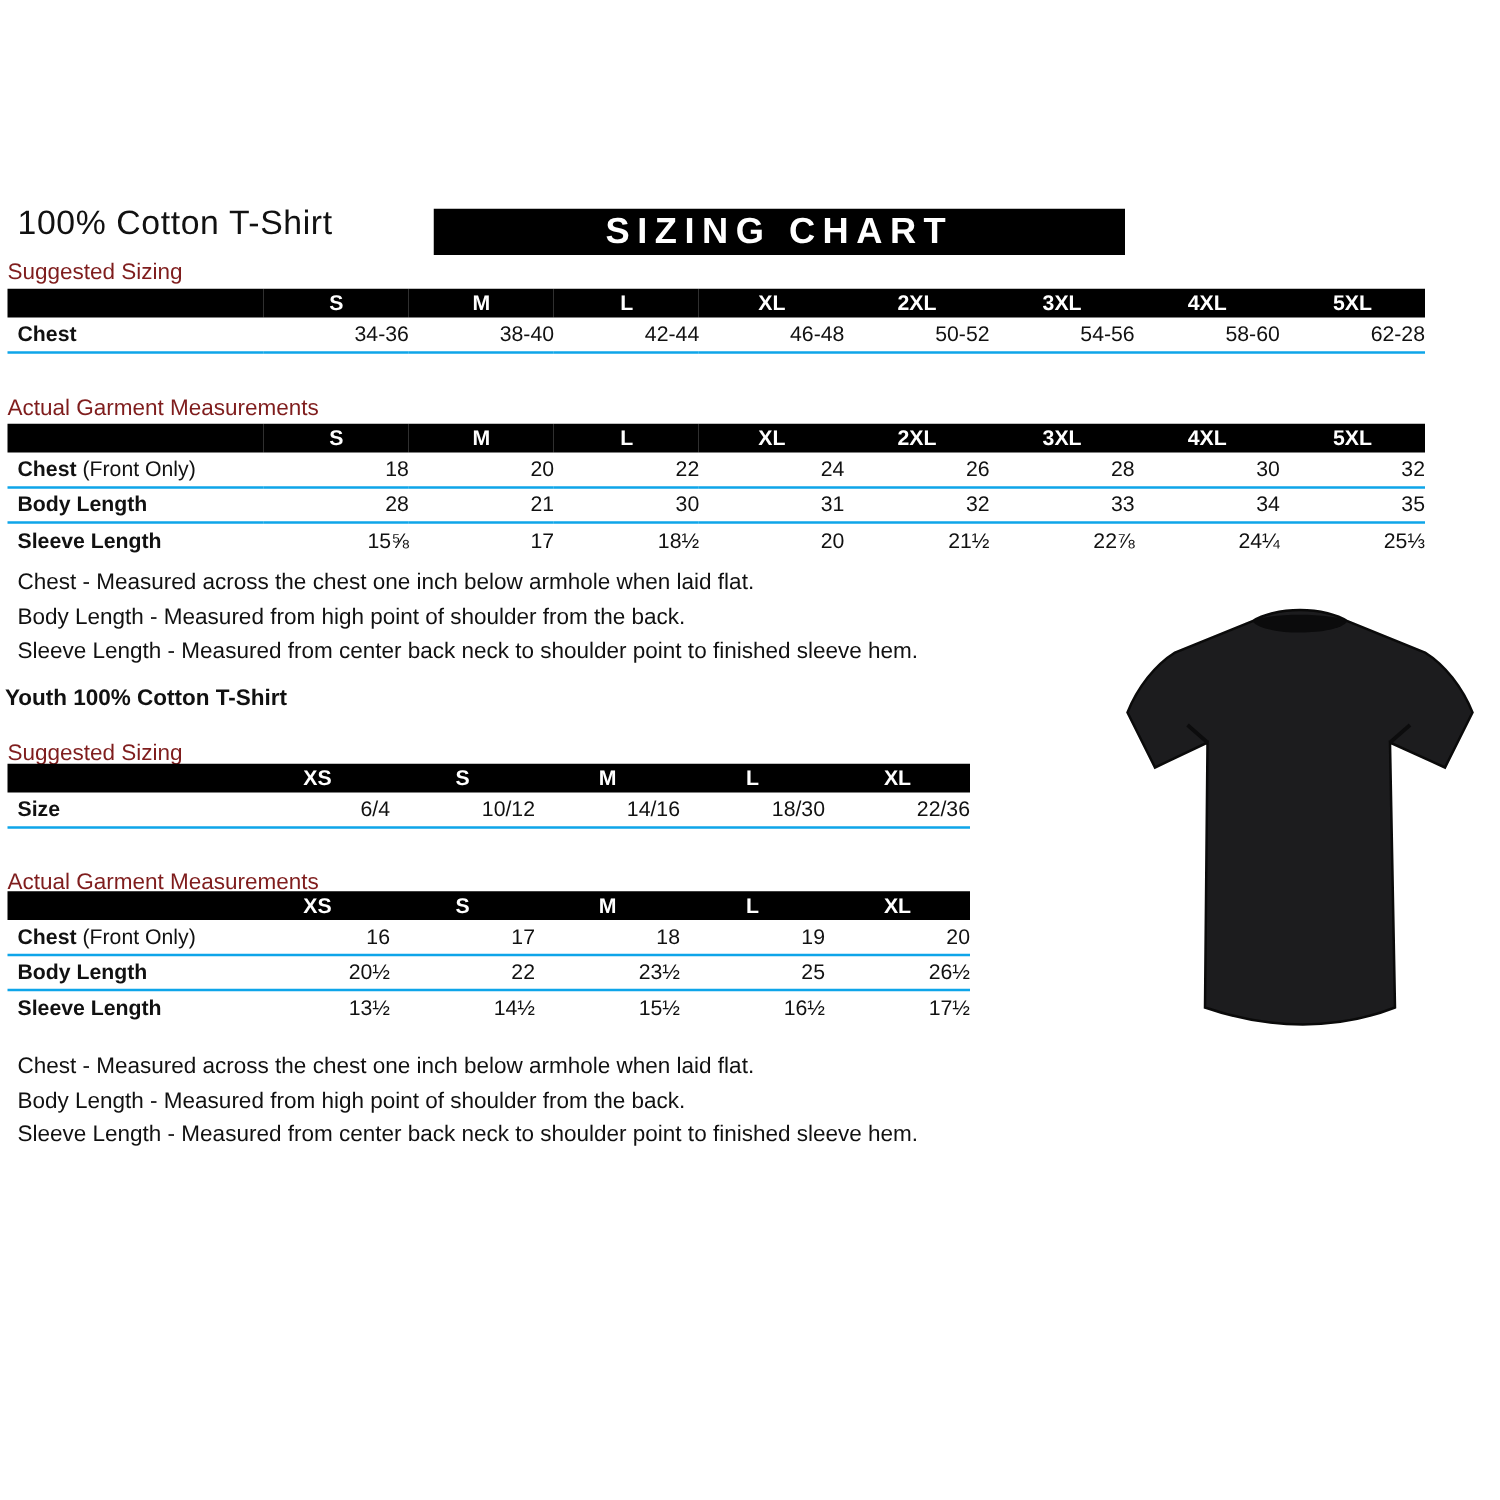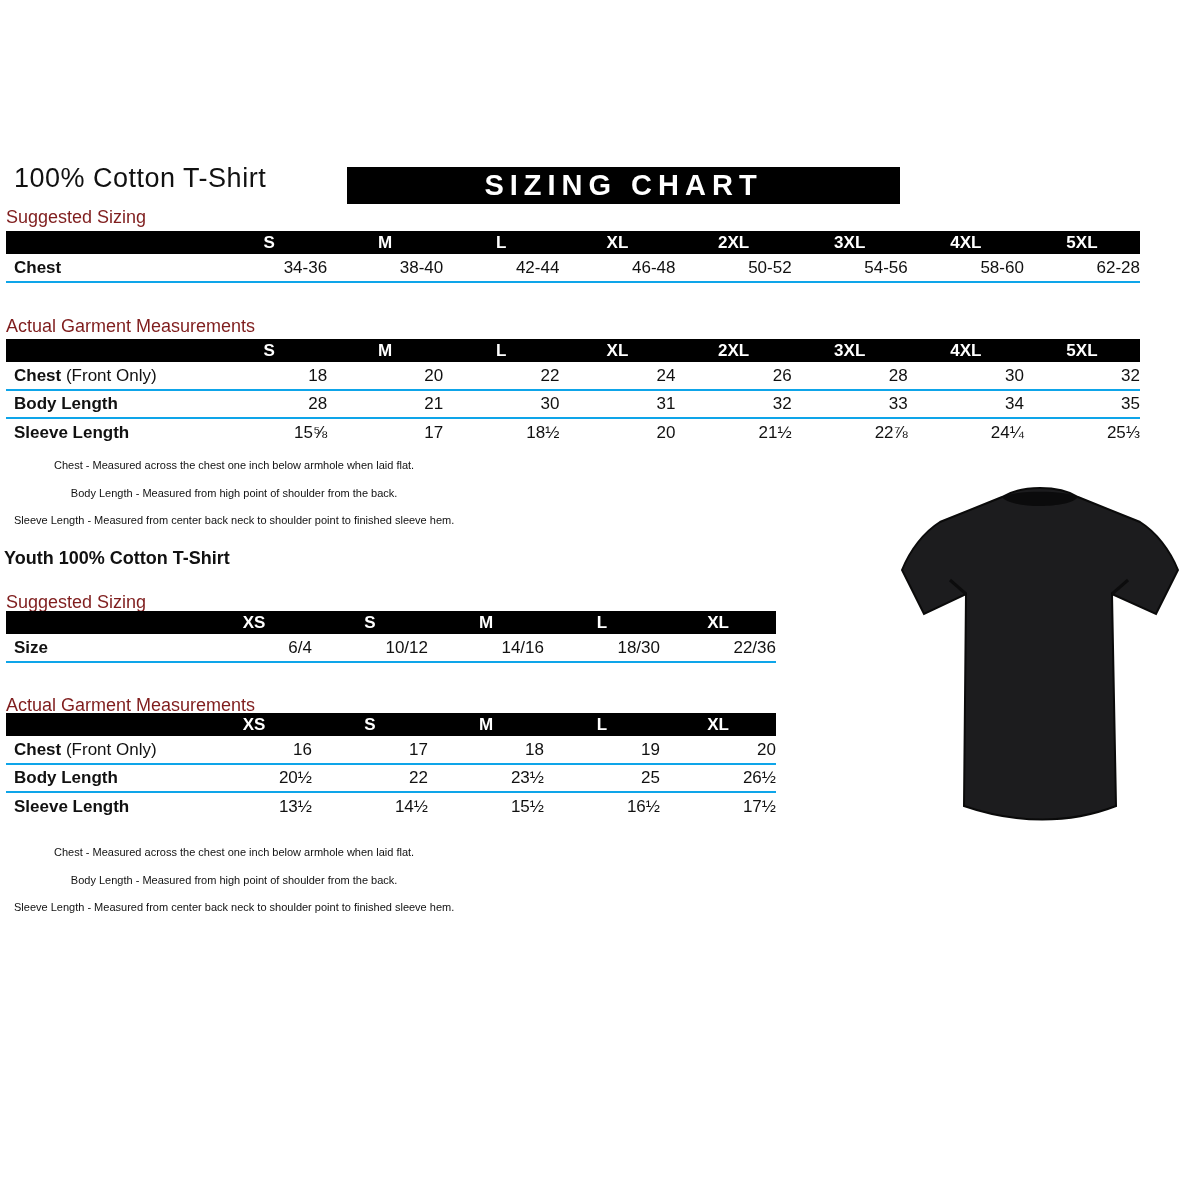--- a/index.html
+++ b/index.html
@@ -19,21 +19,21 @@
                    text-align:center; padding:0; }
   .size-table td { font-size:17px; height:28px; text-align:right; vertical-align:middle; color:#111; }
   .size-table td.rowlabel { text-align:left; padding-left:8px; }
   .size-table td.rowlabel .b { font-weight:700; }
   .size-table tr.data { border-bottom:2px solid #0ea5e9; }
   .size-table tr.data.last { border-bottom:none; }
 
   col.label-col   { width:205px; }
   col.label-col-y { width:190px; }
 
-  .notes { position:absolute; font-size:11px; line-height:27.5px; color:#111;text-align:center; }
+  .notes { position:absolute; font-size:18px; line-height:27.5px; color:#111; }
   .youth-title { left:4px; top:548px; font-size:18px; font-weight:700; }
 
   .tshirt-wrap { left:890px; top:476px; width:300px; height:362px; }
 </style>
 </head>
 <body>
 
 <h1 class="abs page-title">100% Cotton T-Shirt</h1>
 <div class="banner abs" style="position:absolute;">SIZING CHART</div>
 

